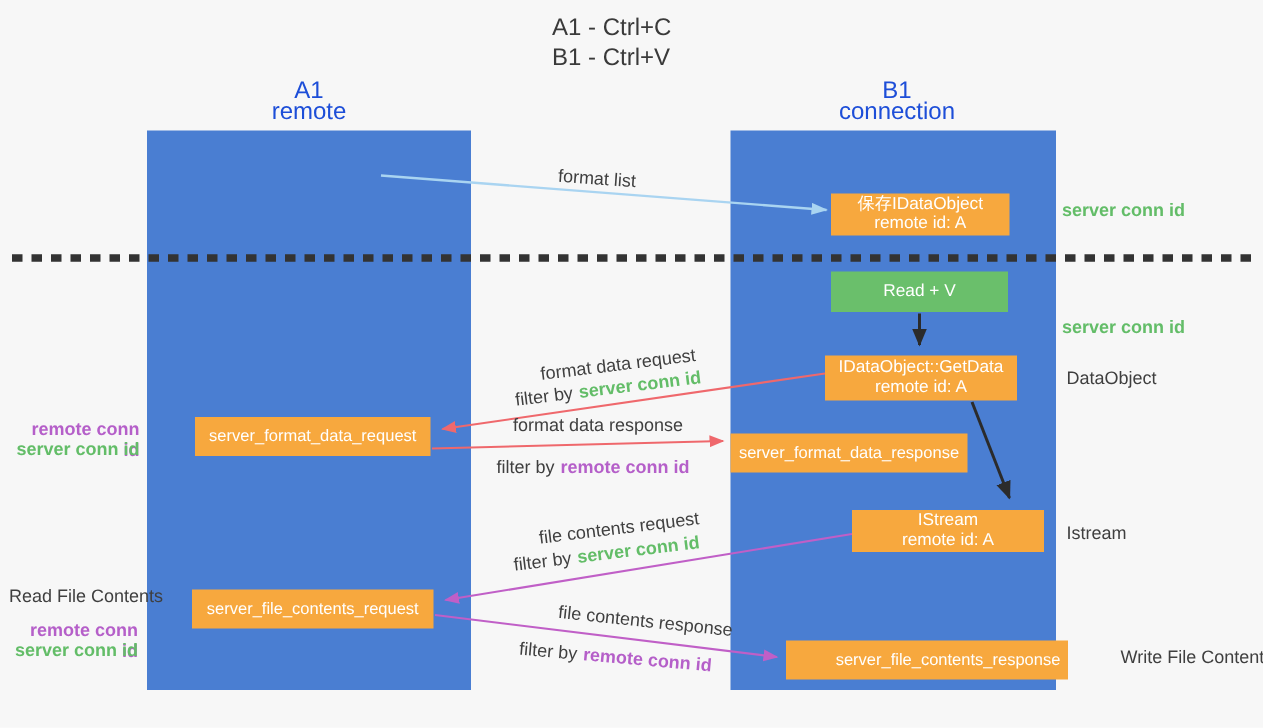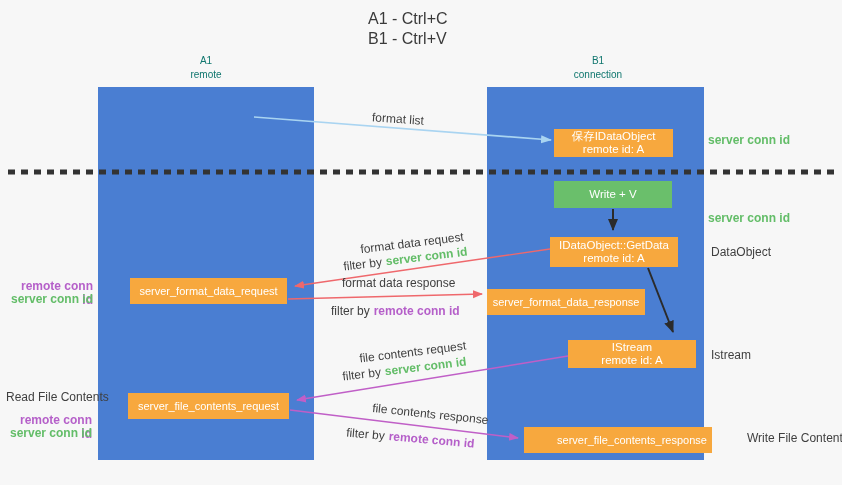--- a/index.html
+++ b/index.html
@@ -2,21 +2,21 @@
 <html><head>
 <meta charset="utf-8">
 <style>
   html,body{margin:0;padding:0;}
   body{font-family:"Liberation Sans","DejaVu Sans",sans-serif;background:#fff;}
   .stage{position:relative;width:842px;height:485px;background:#f7f7f7;overflow:hidden;}
   .abs{position:absolute;}
   .nowrap{white-space:nowrap;}
   .title{font-size:16px;color:#3a3a3a;line-height:20px;}
   .lifeline{position:absolute;top:87px;width:216px;height:373px;background:#4a7ed2;}
-  .ll-header{position:absolute;top:54px;width:140px;text-align:center;font-size:10px;color:#0f766e;line-height:14px;}
+  .ll-header{position:absolute;top:54px;width:140px;text-align:center;font-size:16px;color:#1d4ed8;line-height:14px;}
   .node{position:absolute;display:flex;flex-direction:column;align-items:center;justify-content:center;
         color:#fff;font-size:11.5px;line-height:13px;text-align:center;}
   .green{background:#6abf6b;}
   .orange{background:#f7a83e;}
   .lbl{position:absolute;font-size:12px;color:#3f3f3f;}
   .c-green{color:#63bd68;font-weight:bold;}
   .c-purple{color:#b55fc9;font-weight:bold;}
   .filter-key{margin-left:4px;}
   .ra{text-align:right;}
   svg.overlay{position:absolute;left:0;top:0;pointer-events:none;}
@@ -74,21 +74,21 @@
     <line x1="568" y1="356" x2="297" y2="400" stroke="#c05fc7" stroke-width="1.4" marker-end="url(#m-mag)"></line>
 
     <line x1="290" y1="410" x2="518" y2="438" stroke="#c05fc7" stroke-width="1.4" marker-end="url(#m-mag)"></line>
   </svg>
 
   <div class="node orange" style="left:554px;top:129px;width:119px;height:28px;">
     <span>保存IDataObject</span>
     <span>remote id: A</span>
   </div>
   <div class="node green" style="left:554px;top:181px;width:118px;height:27px;">
-    <span>Write + V</span>
+    <span>Read + V</span>
   </div>
   <div class="node orange" style="left:550px;top:237px;width:128px;height:30px;">
     <span>IDataObject::GetData</span>
     <span>remote id: A</span>
   </div>
   <div class="node orange" style="left:130px;top:278px;width:157px;height:26px;font-size:11px;">
     <span>server_format_data_request</span>
   </div>
   <div class="node orange" style="left:487px;top:289px;width:158px;height:26px;font-size:11px;">
     <span>server_format_data_response</span>

